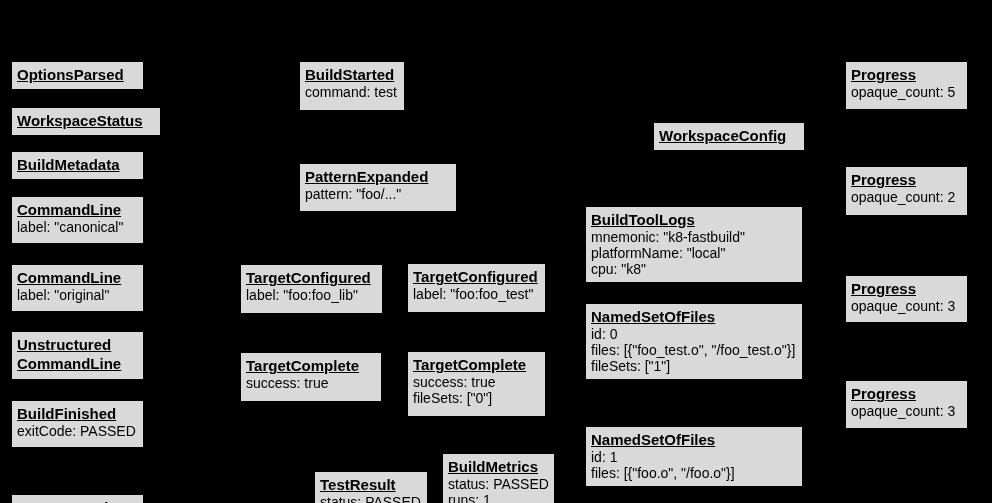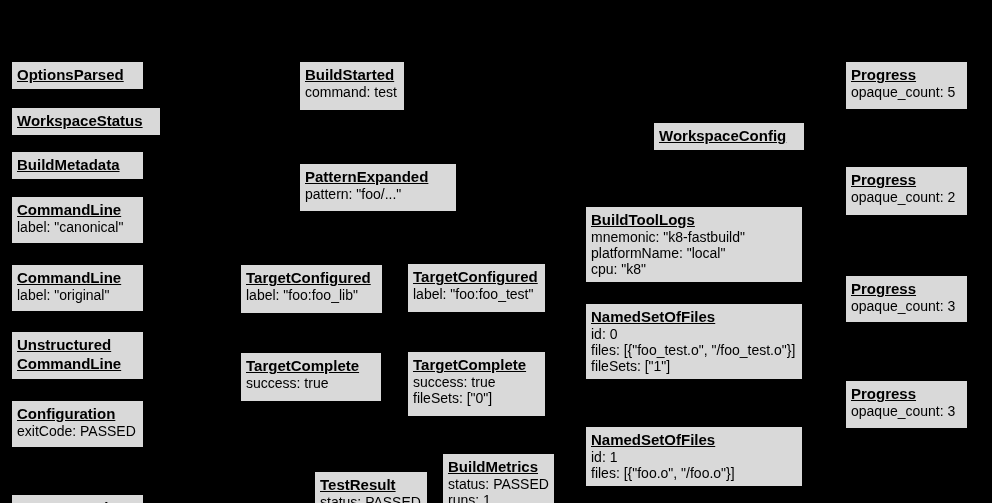--- a/index.html
+++ b/index.html
@@ -65,21 +65,21 @@
   <div class="box" style="left:11px;top:216px;width:133px;min-height:48px">
     <div class="box-title">CommandLine</div>
     <div class="box-line">label: "original"</div>
   </div>
 
   <div class="box" style="left:11px;top:283px;width:133px;min-height:49px">
     <div class="box-title wrap">Unstructured CommandLine</div>
   </div>
 
   <div class="box" style="left:11px;top:352px;width:133px;min-height:48px">
-    <div class="box-title">Configuration</div>
+    <div class="box-title">BuildFinished</div>
     <div class="box-line">exitCode: PASSED</div>
   </div>
 
   <div class="box" style="left:11px;top:446px;width:133px;min-height:30px">
     <div class="box-title">TargetComplete</div>
   </div>
 
 
   <div class="box" style="left:299px;top:13px;width:106px;min-height:50px">
     <div class="box-title">BuildStarted</div>

